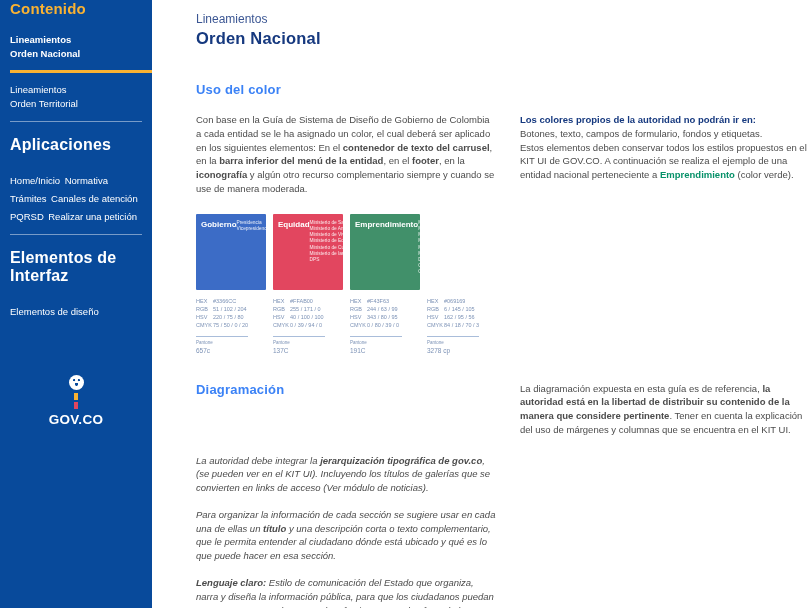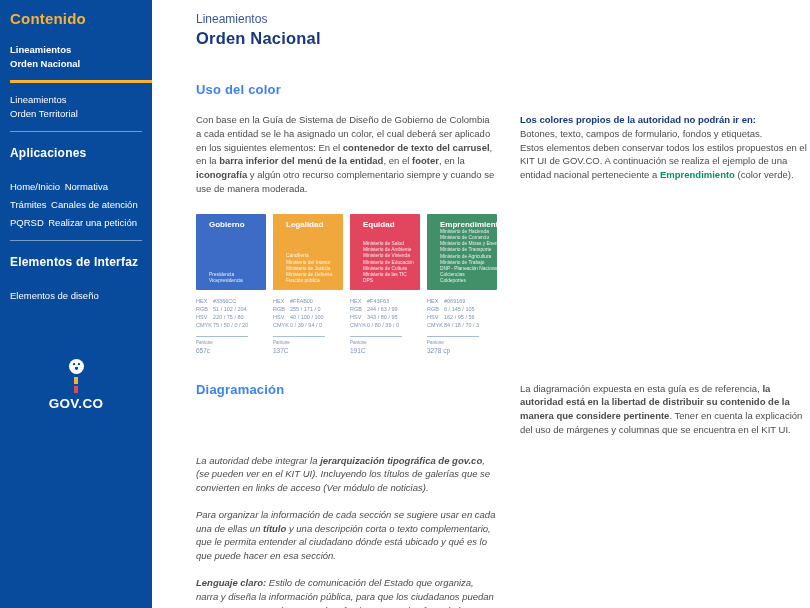--- a/index.html
+++ b/index.html
@@ -1,29 +1,29 @@
 <!DOCTYPE html>
 <html><head>
 <meta charset="utf-8">
 <style>
   * { margin:0; padding:0; box-sizing:border-box; }
   html,body { width:810px; height:608px; }
   body { font-family:"Liberation Sans", sans-serif; background:#fff; overflow:hidden; }
   .page { display:flex; width:810px; height:608px; }
 
   
-  .sidebar { width:152px; flex-shrink:0; background:#084A9B; color:#fff; padding:10px 10px 0 10px; display:flex; flex-direction:column; }
+  .sidebar { width:152px; flex-shrink:0; background:#084A9B; color:#fff; padding:0 10px 0 10px; display:flex; flex-direction:column; }
   .sb-title { color:#F9B233; font-weight:bold; font-size:15px; letter-spacing:.2px; }
   .sb-nav1 { margin-top:16px; }
   .sb-link { display:block; font-size:9.5px; line-height:1.5; white-space:pre-line; cursor:pointer; }
   .sb-link.active { font-weight:bold; }
   .active-bar { height:3px; background:#F9B233; margin:8px -10px 10px 0; }
   .sb-divider { border-top:1px solid rgba(255,255,255,.45); margin-top:10px; }
   .sb-section { margin-top:14px; }
-  .sb-heading { font-weight:bold; font-size:12px; margin-bottom:16px; letter-spacing:.2px; }
+  .sb-heading { font-weight:bold; font-size:16px; margin-bottom:16px; letter-spacing:.2px; }
   .sb-item { font-size:9.5px; margin-bottom:19px; cursor:pointer; }
   .logo { display:flex; align-items:center; gap:3px; margin-top:56px;flex-direction:column; }
   .logo-crest { width:15px; height:15px; border-radius:50%;
     background:
       radial-gradient(circle at 35% 35%, #084A9B 1px, transparent 1.3px),
       radial-gradient(circle at 65% 35%, #084A9B 1px, transparent 1.3px),
       radial-gradient(circle at 50% 62%, #084A9B 1.4px, transparent 1.7px),
       #fff; }
   .logo-flag { width:4px; height:16px; display:flex; flex-direction:column; }
   .logo-flag .f-y { height:7px; background:#F9B233; }
@@ -38,21 +38,21 @@
   .section-heading { font-size:13px; font-weight:bold; color:#3b82f6; letter-spacing:.2px; }
   .heading-uso { margin-top:34px; }
   .cols { display:grid; grid-template-columns:300px 288px; column-gap:24px; }
   .cols.top { margin-top:16px; }
   .body-text { font-size:9.5px; line-height:1.45; color:#4C4C4C; }
   .body-text .b { font-weight:bold; }
   .body-text .blk { display:block; }
 
   
   .cards { display:grid; grid-template-columns:repeat(4,70px); column-gap:7px; margin-top:18px; }
-  .card { height:76px; color:#fff; padding:6px 5px 5px 13px; display:flex; flex-direction:column; justify-content:space-between; overflow:hidden; border-radius:1px; }
+  .card { height:76px; color:#fff; padding:6px 5px 5px 5px; display:flex; flex-direction:row; justify-content:space-between; overflow:hidden; border-radius:1px; }
   .card-title { font-size:8px; font-weight:bold; white-space:nowrap; }
   .card-entities { font-size:4.8px; line-height:1.3; color:rgba(255,255,255,.88); }
   .card-entities div { white-space:nowrap; }
 
   
   .specs { display:grid; grid-template-columns:repeat(4,70px); column-gap:7px; margin-top:7px; }
   .spec-row { font-size:5.5px; line-height:1.5; color:#7C92B6; display:flex; }
   .spec-label { width:17px; flex-shrink:0; }
   .spec-divider { border-top:1px solid #A9BDDA; width:52px; margin-top:6px; }
   .pantone-label { font-size:4.5px; color:#7C92B6; margin-top:3px; }
@@ -118,30 +118,20 @@
       <p class="body-text"><span>Con base en la Guía de Sistema de Diseño de Gobierno de Colombia a cada entidad se le ha asignado un color, el cual deberá ser aplicado en los siguientes elementos: En el </span><span class="b">contenedor de texto del carrusel</span><span>, en la </span><span class="b">barra inferior del menú de la entidad</span><span>, en el </span><span class="b">footer</span><span>, en la </span><span class="b">iconografía</span><span> y algún otro recurso complementario siempre y cuando se use de manera moderada.</span></p>
       <p class="body-text"><span class="b blk" style="color: rgb(22, 57, 127);">Los colores propios de la autoridad no podrán ir en:</span><span class="blk">Botones, texto, campos de formulario, fondos y  etiquetas.</span><span>Estos elementos deben conservar todos los estilos propuestos en el KIT UI de GOV.CO. A continuación se realiza el ejemplo de una entidad nacional perteneciente a </span><span class="b" style="color: rgb(6, 145, 105);">Emprendimiento</span><span> (color verde).</span></p>
     </div>
 
     <div class="cards">
       <div class="card" style="background: rgb(60, 108, 198);">
         <div class="card-title">Gobierno</div>
         <div class="card-entities">
             <div>Presidencia</div>
             <div>Vicepresidencia</div>
-          </div>
-      </div>
-      <div class="card" style="background: rgb(240, 167, 60);">
-        <div class="card-title">Legalidad</div>
-        <div class="card-entities">
-            <div>Cancillería</div>
-            <div>Ministerio del Interior</div>
-            <div>Ministerio de Justicia</div>
-            <div>Ministerio de Defensa</div>
-            <div>Función pública</div>
           </div>
       </div>
       <div class="card" style="background: rgb(226, 70, 95);">
         <div class="card-title">Equidad</div>
         <div class="card-entities">
             <div>Ministerio de Salud</div>
             <div>Ministerio de Ambiente</div>
             <div>Ministerio de Vivienda</div>
             <div>Ministerio de Educación</div>
             <div>Ministerio de Cultura</div>

